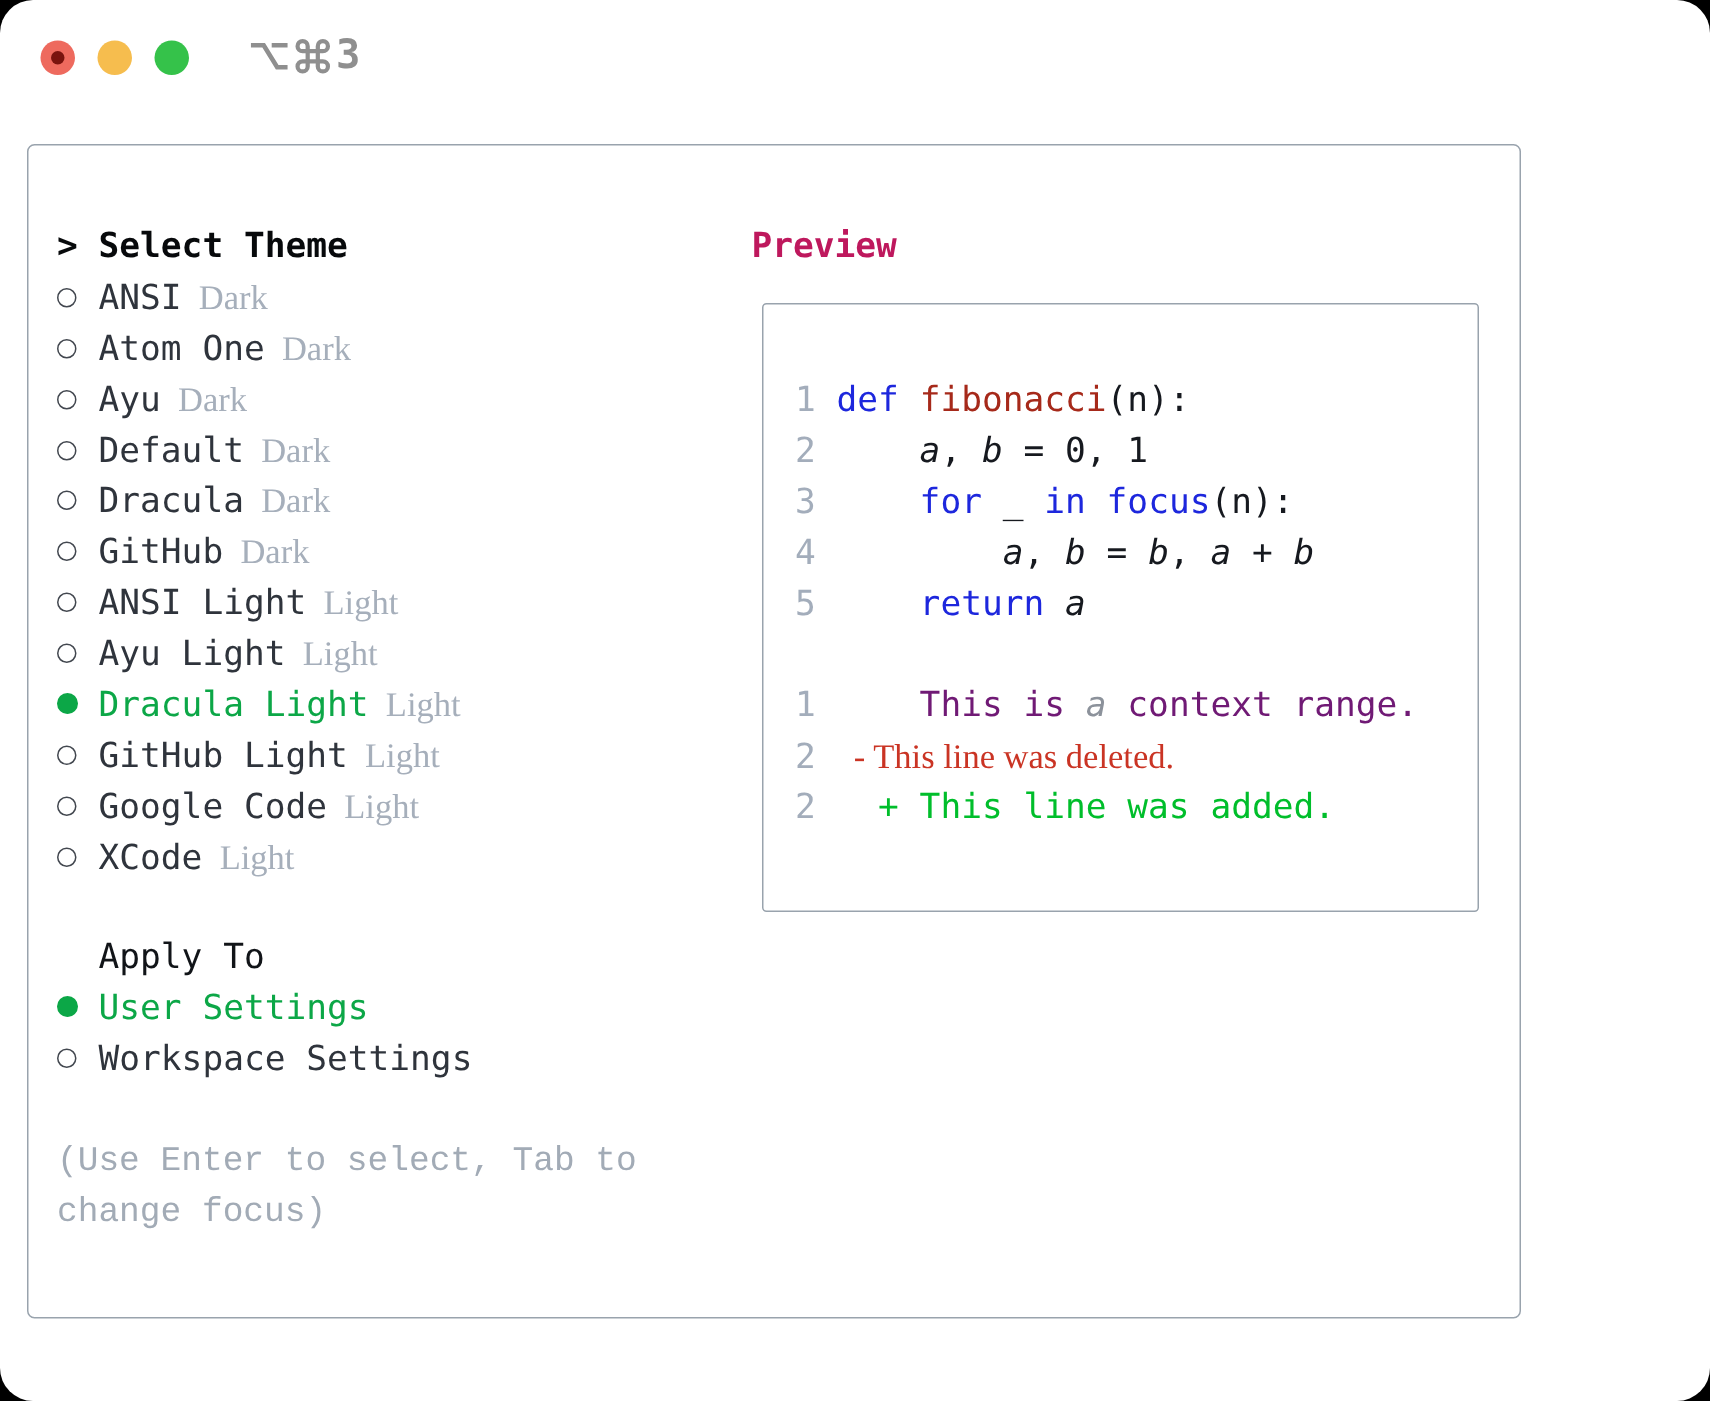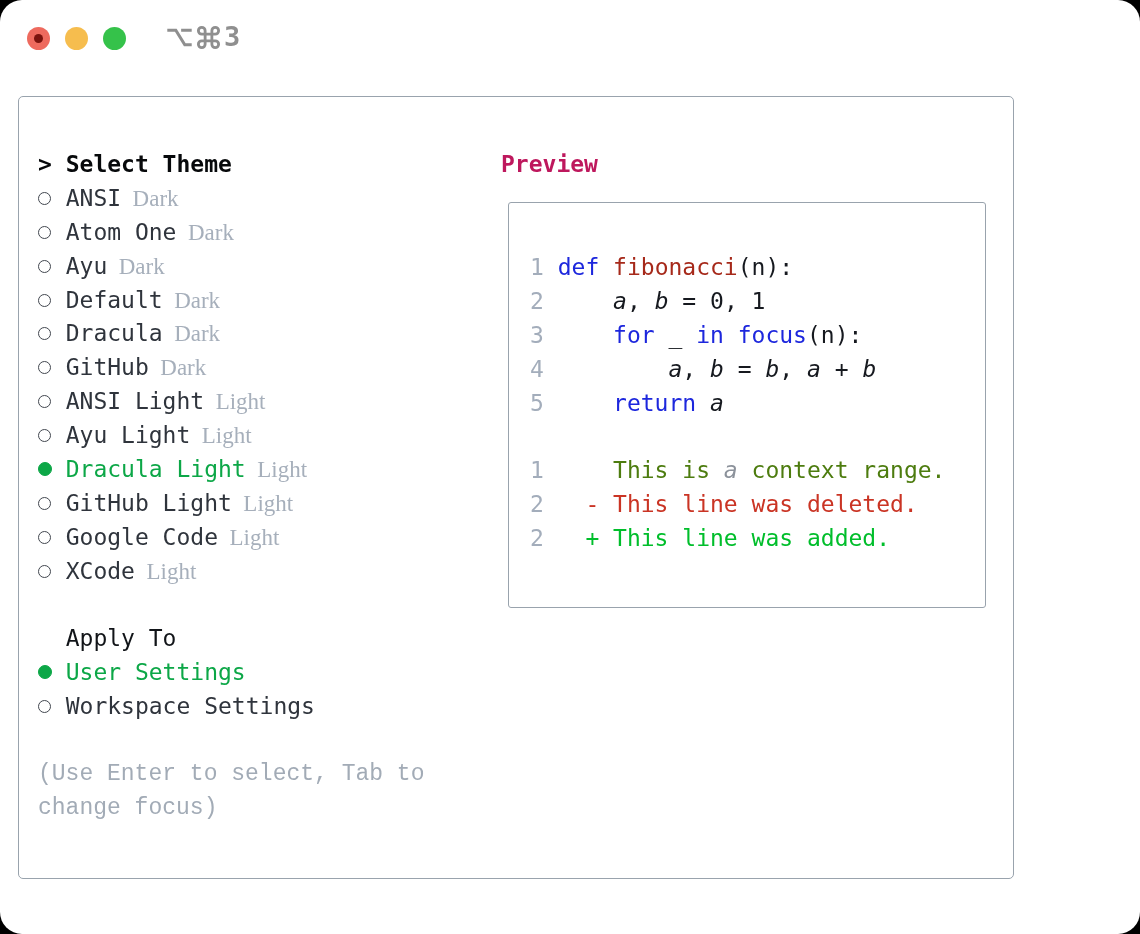--- a/index.html
+++ b/index.html
@@ -41,23 +41,23 @@
                    font-size:23px;font-weight:700;color:#be185d;}
   .preview-box{position:absolute;left:508px;top:202px;width:478px;height:406px;
                border:1.5px solid #99a3ad;border-radius:3px;background:#fff;box-sizing:border-box;}
   .codecol{position:absolute;left:530px;top:251px;font-size:23px;}
   .code-row{height:33.9px;line-height:33.9px;white-space:pre;color:#16191f;}
   .ln{display:inline-block;width:2ch;color:#a3adbb;}
   .kw{color:#1d27dd;}
   .fn{color:#a6291a;}
   .pl{color:#16191f;}
   .va{color:#16191f;font-style:italic;}
-  .ctx{color:#4d7c0f;}
+  .ctx{color:#701a75;}
   .ctxit{color:#8c929b;font-style:italic;}
-  .del{color:#ca3424;}
+  .del{color:#ca3424;font-family:Liberation Serif, serif;}
   .add{color:#00be2b;}
 </style>
 </head>
 <body>
 
 <div class="window">
 
   <div class="titlebar">
     <div class="lights">
       <div class="light red">

